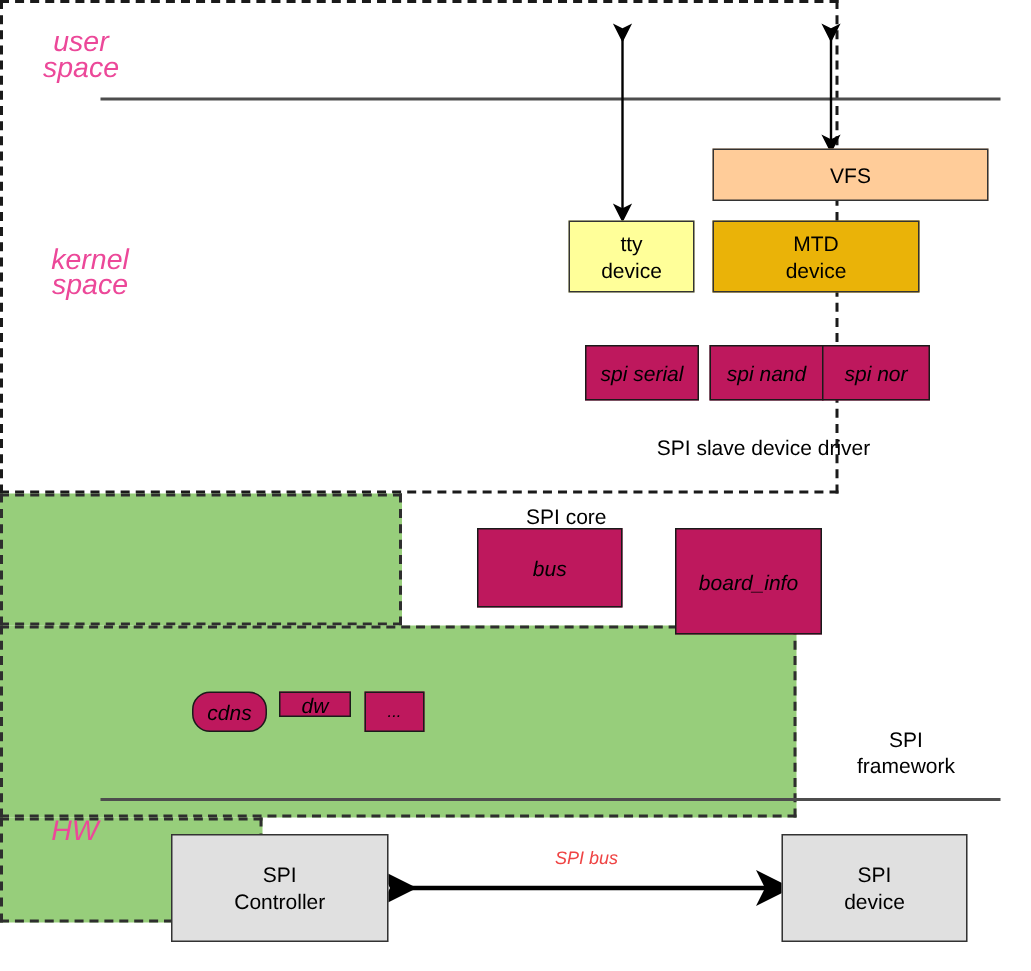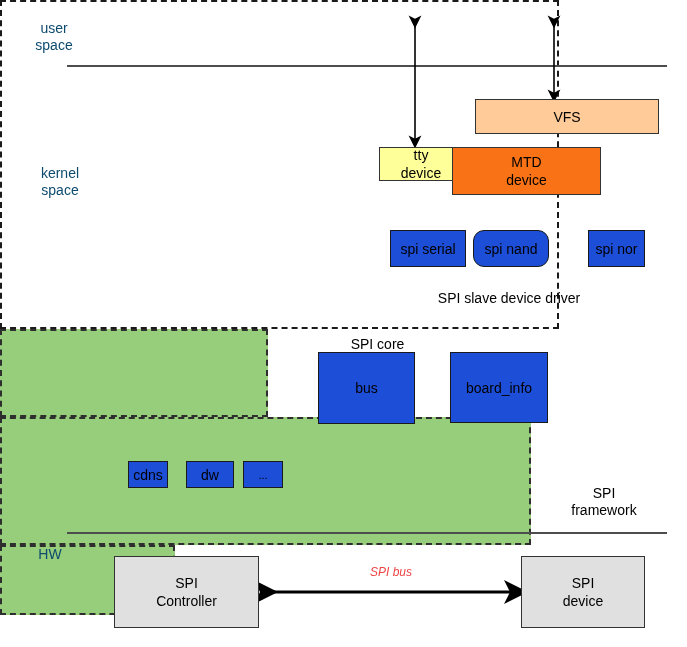--- a/index.html
+++ b/index.html
@@ -12,25 +12,26 @@
   }
   #diagram {
     position: relative;
     width: 687px;
     height: 647px;
     background: #ffffff;
     overflow: hidden;
   }
   .lbl {
     position: absolute;
-    color: #0c4a6e;
-    font-size: 14px;
+    color: #ec4899;
+    font-size: 19px;
     line-height: 17px;
     text-align: center;
     white-space: pre-line;
+    font-style: italic;
   }
   .box {
     position: absolute;
     box-sizing: border-box;
     display: flex;
     align-items: center;
     justify-content: center;
     text-align: center;
     font-size: 14px;
     line-height: 18px;
@@ -42,21 +43,22 @@
   }
   .dashed-box {
     border: 2px dashed #1a1a1a;
     background: transparent;
   }
   .green-box {
     border: 2px dashed #2e2e2e;
   }
   .white-inner {
     border: 1.5px solid #1a1a1a;
-    background: #1d4ed8;
+    background: #be185d;
+    font-style: italic;
   }
   .hline {
     position: absolute;
     height: 0;
     border-top: 2px solid #4d4d4d;
   }
   .grp-title {
     position: absolute;
     font-size: 14px;
     line-height: 17px;
@@ -107,50 +109,50 @@
 
     <line x1="415" y1="22" x2="415" y2="142" stroke="#000000" stroke-width="1.6" marker-start="url(#ah)" marker-end="url(#ah)"></line>
 
     <line x1="554" y1="22" x2="554" y2="96" stroke="#000000" stroke-width="1.6" marker-start="url(#ah)" marker-end="url(#ah)"></line>
 
     <line x1="266" y1="592" x2="516" y2="592" stroke="#000000" stroke-width="3" marker-start="url(#ah)" marker-end="url(#ah)"></line>
   </svg>
 
   <div class="box solid-box" style="left:475px; top:99px; width:184px; height:35px; background:#ffcc99;">VFS</div>
 
-  <div class="box solid-box" style="left:379px; top:147px; width:84px; height:34px; background:#ffff99;">tty
+  <div class="box solid-box" style="left:379px; top:147px; width:84px; height:48px; background:#ffff99;">tty
 device</div>
 
-  <div class="box solid-box" style="left:452px; top:147px; width:149px; height:48px; background:#f97316;">MTD
+  <div class="box solid-box" style="left:475px; top:147px; width:138px; height:48px; background:#eab308;">MTD
 device</div>
 
   <div class="dashed-box" style="left:101px; top:207px; width:555px; height:325px;"></div>
 
   <div class="grp-title" style="left:556px; top:472px; width:96px;">SPI
 framework</div>
 
   <div class="green-box" style="left:377px; top:216px; width:264px; height:84px; background:#97ce7b;"></div>
 
   <div class="box white-inner" style="left:390px; top:230px; width:76px; height:37px;">spi serial</div>
-  <div class="box white-inner" style="left:473px; top:230px; width:76px; height:37px;border-radius:11px;">spi nand</div>
-  <div class="box white-inner" style="left:588px; top:230px; width:57px; height:37px;">spi nor</div>
+  <div class="box white-inner" style="left:473px; top:230px; width:76px; height:37px;">spi nand</div>
+  <div class="box white-inner" style="left:548px; top:230px; width:72px; height:37px;">spi nor</div>
 
   <div class="grp-title" style="left:377px; top:277px; width:264px;">SPI slave device driver</div>
 
   <div class="green-box" style="left:114px; top:313px; width:527px; height:124px; background:#97ce7b;"></div>
 
   <div class="grp-title" style="left:114px; top:323px; width:527px;">SPI core</div>
 
-  <div class="box white-inner" style="left:318px; top:352px; width:97px; height:72px;">bus</div>
+  <div class="box white-inner" style="left:318px; top:352px; width:97px; height:53px;">bus</div>
   <div class="box white-inner" style="left:450px; top:352px; width:98px; height:71px;">board_info</div>
 
   <div class="green-box" style="left:118px; top:452px; width:171px; height:66px; background:#97ce7b;"></div>
 
-  <div class="box white-inner" style="left:128px; top:461px; width:40px; height:27px;">cdns</div>
-  <div class="box white-inner" style="left:186px; top:461px; width:48px; height:27px;">dw</div>
+  <div class="box white-inner" style="left:128px; top:461px; width:50px; height:27px;border-radius:12px;">cdns</div>
+  <div class="box white-inner" style="left:186px; top:461px; width:48px; height:17px;">dw</div>
   <div class="box white-inner" style="left:243px; top:461px; width:40px; height:27px; font-size:11px; align-items:flex-end; padding-bottom:3px;">...</div>
 
 
   <div class="box solid-box" style="left:114px; top:556px; width:145px; height:72px; background:#e0e0e0;">SPI
 Controller</div>
 
   <div class="box solid-box" style="left:521px; top:556px; width:124px; height:72px; background:#e0e0e0;">SPI
 device</div>
 
   <div class="small-lbl" style="left:341px; top:565px; width:100px;">SPI bus</div>

